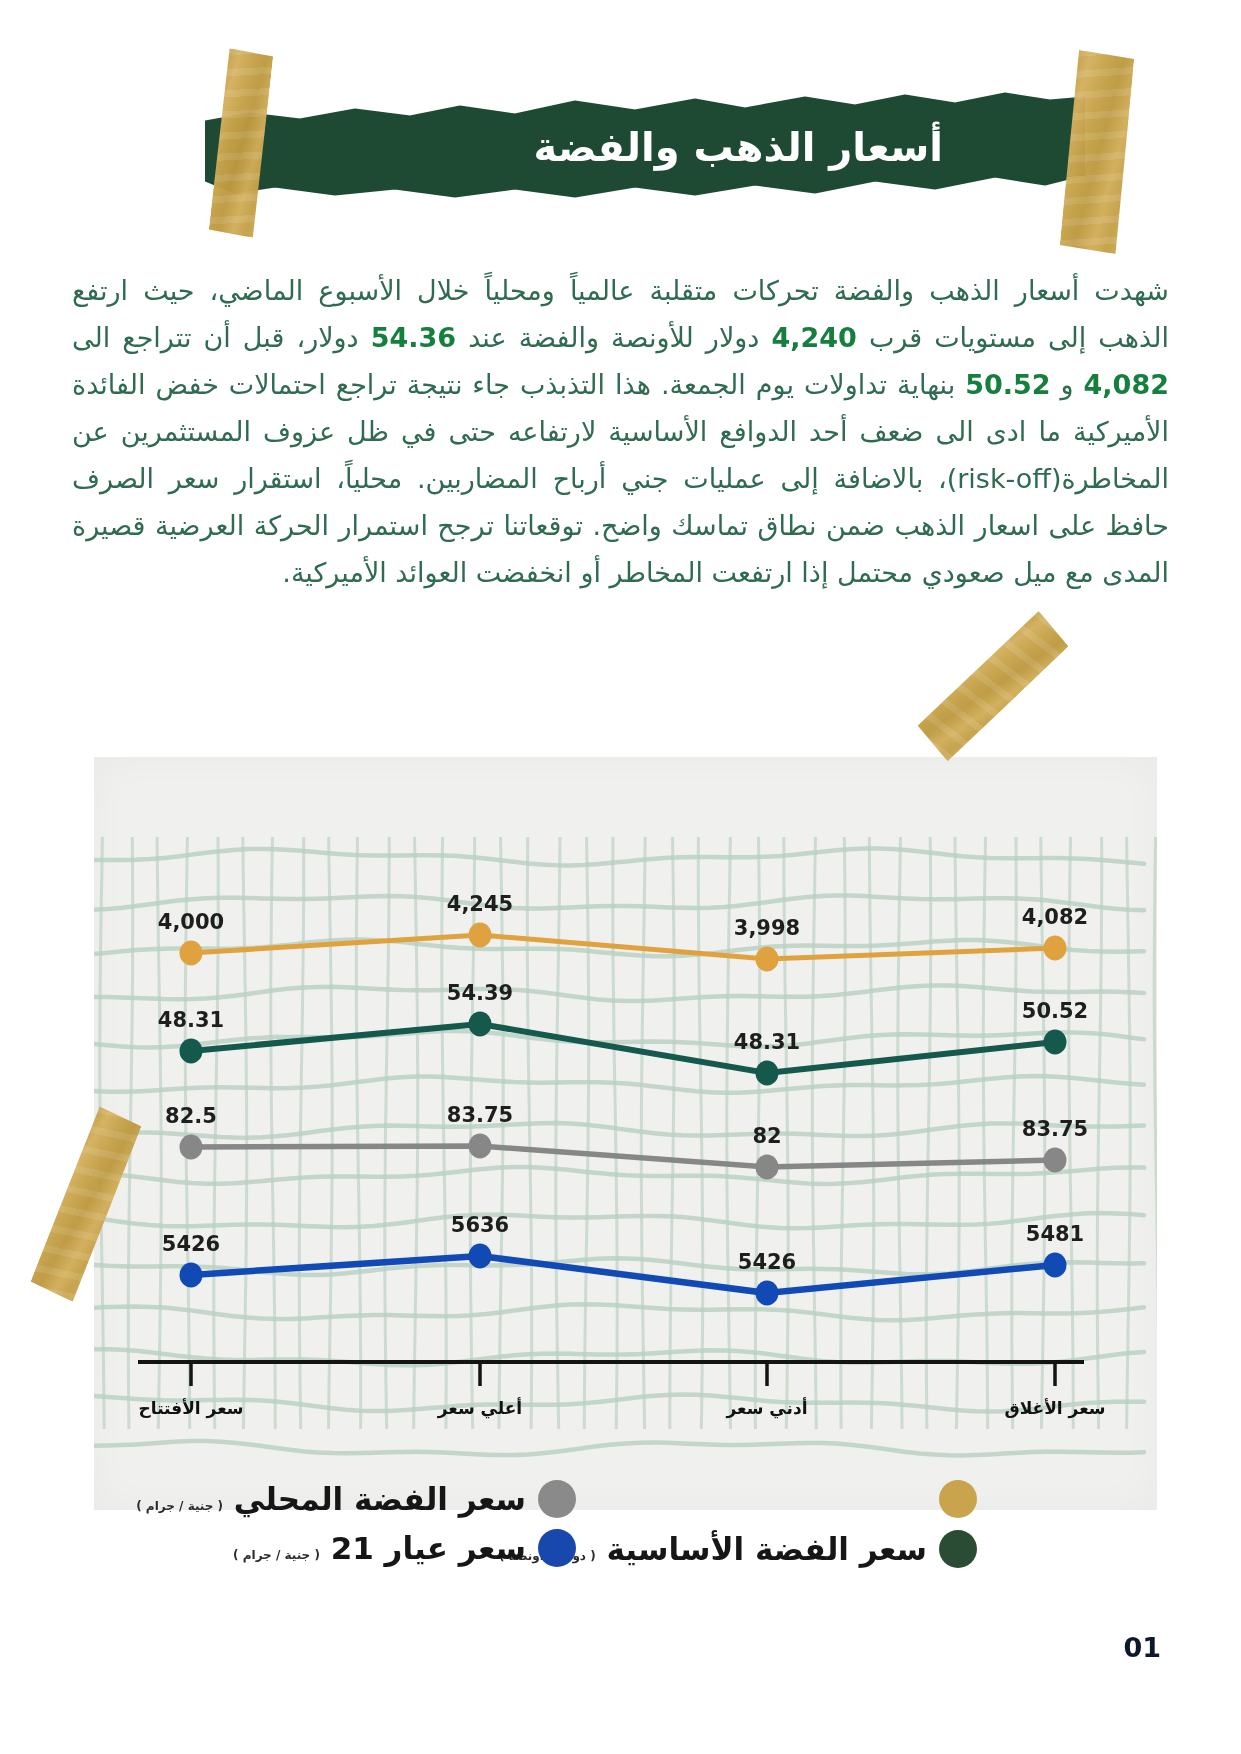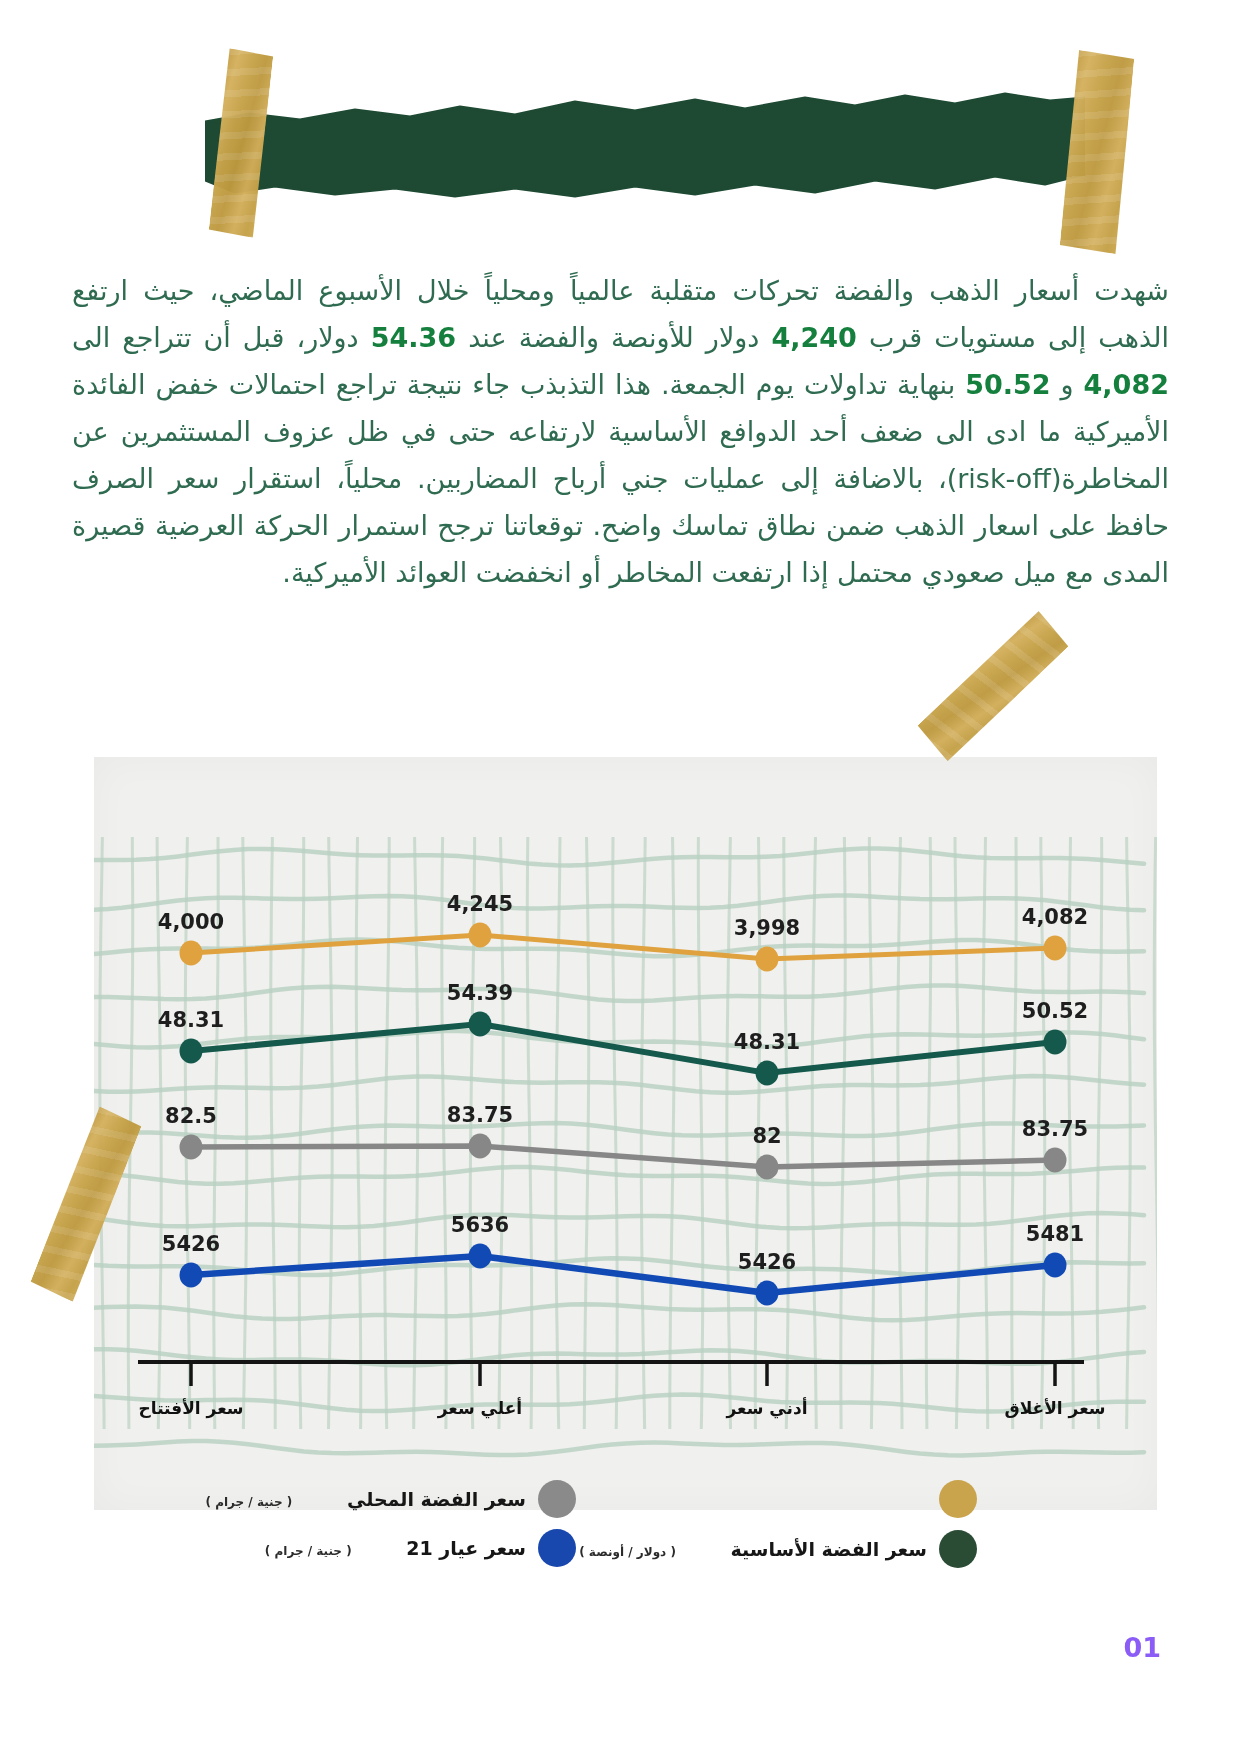--- a/index.html
+++ b/index.html
@@ -33,42 +33,43 @@
   
   .paper{position:absolute;left:94px;top:757px;width:1063px;height:753px;background:#f0f0ee;
     box-shadow:inset 0 0 40px rgba(0,0,0,0.03);}
   .paper svg{position:absolute;left:0;top:0;width:100%;height:100%;}
 
   
   .legend-item{position:absolute;display:flex;flex-direction:row;align-items:center;
     direction:rtl;gap:12px;height:42px;}
   .legend-circle{width:38px;height:38px;border-radius:50%;flex:0 0 auto;}
   .legend-text{white-space:nowrap;direction:rtl;color:#161616;}
-  .legend-name{font-size:19px;font-weight:bold;margin-left:48px;}
+  .legend-name{font-size:31px;font-weight:bold;}
   .legend-unit{font-size:12px;font-weight:bold;color:#2b2b2b;}
   .lg-r1{right:264px;top:1478px;}
   .lg-r2{right:264px;top:1528px;}
   .lg-l1{right:665px;top:1478px;}
   .lg-l2{right:665px;top:1527px;gap:12px;}
 
   
-  .page-number{position:absolute;right:80px;top:1632px;font-size:27px;font-weight:bold;color:#8b5cf6;}
+  .page-number{position:absolute;right:80px;top:1632px;font-size:27px;font-weight:bold;color:#0f172a;}
 </style>
 </head>
 <body>
 
 <div class="page">
 
   <div class="banner">
     <svg viewBox="0 0 880 122" preserveAspectRatio="none">
       <polygon fill="#1e4a33" stroke="#1e4a33" stroke-width="3" stroke-linejoin="round" points="
         0,36 45,28 95,34 150,24 205,31 255,21 310,29 370,16 430,25 490,14 540,23 600,12 650,20 700,10 750,18 800,8 845,15 880,12
         880,88
         840,98 790,90 730,102 670,94 610,106 550,98 490,108 430,100 370,110 310,102 250,110 190,102 130,108 70,100 30,106 0,94"></polygon>
     </svg>
+    <div class="banner-title">أسعار الذهب والفضة</div>
   </div>
   <div class="tape tape-header-left"></div>
   <div class="tape tape-header-right"></div>
 
   <p class="intro" id="intro"><span>شهدت أسعار الذهب والفضة تحركات متقلبة عالمياً ومحلياً خلال الأسبوع الماضي، حيث ارتفع الذهب إلى مستويات قرب </span><b>4,240</b><span> دولار للأونصة والفضة عند </span><b>54.36</b><span> دولار، قبل أن تتراجع الى </span><b>4,082</b><span> و </span><b>50.52</b><span> بنهاية تداولات يوم الجمعة. هذا التذبذب جاء نتيجة تراجع احتمالات خفض الفائدة الأميركية ما ادى الى ضعف أحد الدوافع الأساسية لارتفاعه حتى في ظل عزوف المستثمرين عن المخاطرة(risk-off)، بالاضافة إلى عمليات جني أرباح المضاربين. محلياً، استقرار سعر الصرف حافظ على اسعار الذهب ضمن نطاق تماسك واضح. توقعاتنا ترجح استمرار الحركة العرضية قصيرة المدى مع ميل صعودي محتمل إذا ارتفعت المخاطر أو انخفضت العوائد الأميركية.</span></p>
 
   <div class="paper">
     <svg id="chart-svg" viewBox="0 0 1063 593">
         <path d="M8.4,0.0L8.1,16.0L7.9,32.0L7.6,48.0L7.3,64.0L7.1,80.0L6.8,96.0L6.6,112.0L6.4,128.0L6.2,144.0L6.1,160.0L6.0,176.0L5.9,192.0L5.8,208.0L5.8,224.0L5.8,240.0L5.9,256.0L5.9,272.0L6.0,288.0L6.2,304.0L6.3,320.0L6.5,336.0L6.7,352.0L7.0,368.0L7.2,384.0L7.5,400.0L7.7,416.0L8.0,432.0L8.3,448.0L8.5,464.0L8.8,480.0L9.0,496.0L9.3,512.0L9.5,528.0L9.7,544.0L9.8,560.0L10.0,576.0L10.1,592.0" stroke="#bcd3c3" stroke-width="3" fill="none" opacity="0.72"></path>
         <path d="M38.3,0.0L38.4,16.0L38.5,32.0L38.6,48.0L38.7,64.0L38.7,80.0L38.7,96.0L38.6,112.0L38.6,128.0L38.5,144.0L38.3,160.0L38.2,176.0L38.0,192.0L37.7,208.0L37.5,224.0L37.3,240.0L37.0,256.0L36.7,272.0L36.5,288.0L36.2,304.0L35.9,320.0L35.7,336.0L35.4,352.0L35.2,368.0L35.0,384.0L34.8,400.0L34.7,416.0L34.5,432.0L34.4,448.0L34.3,464.0L34.3,480.0L34.3,496.0L34.3,512.0L34.4,528.0L34.5,544.0L34.6,560.0L34.8,576.0L34.9,592.0" stroke="#bcd3c3" stroke-width="3" fill="none" opacity="0.72"></path>

